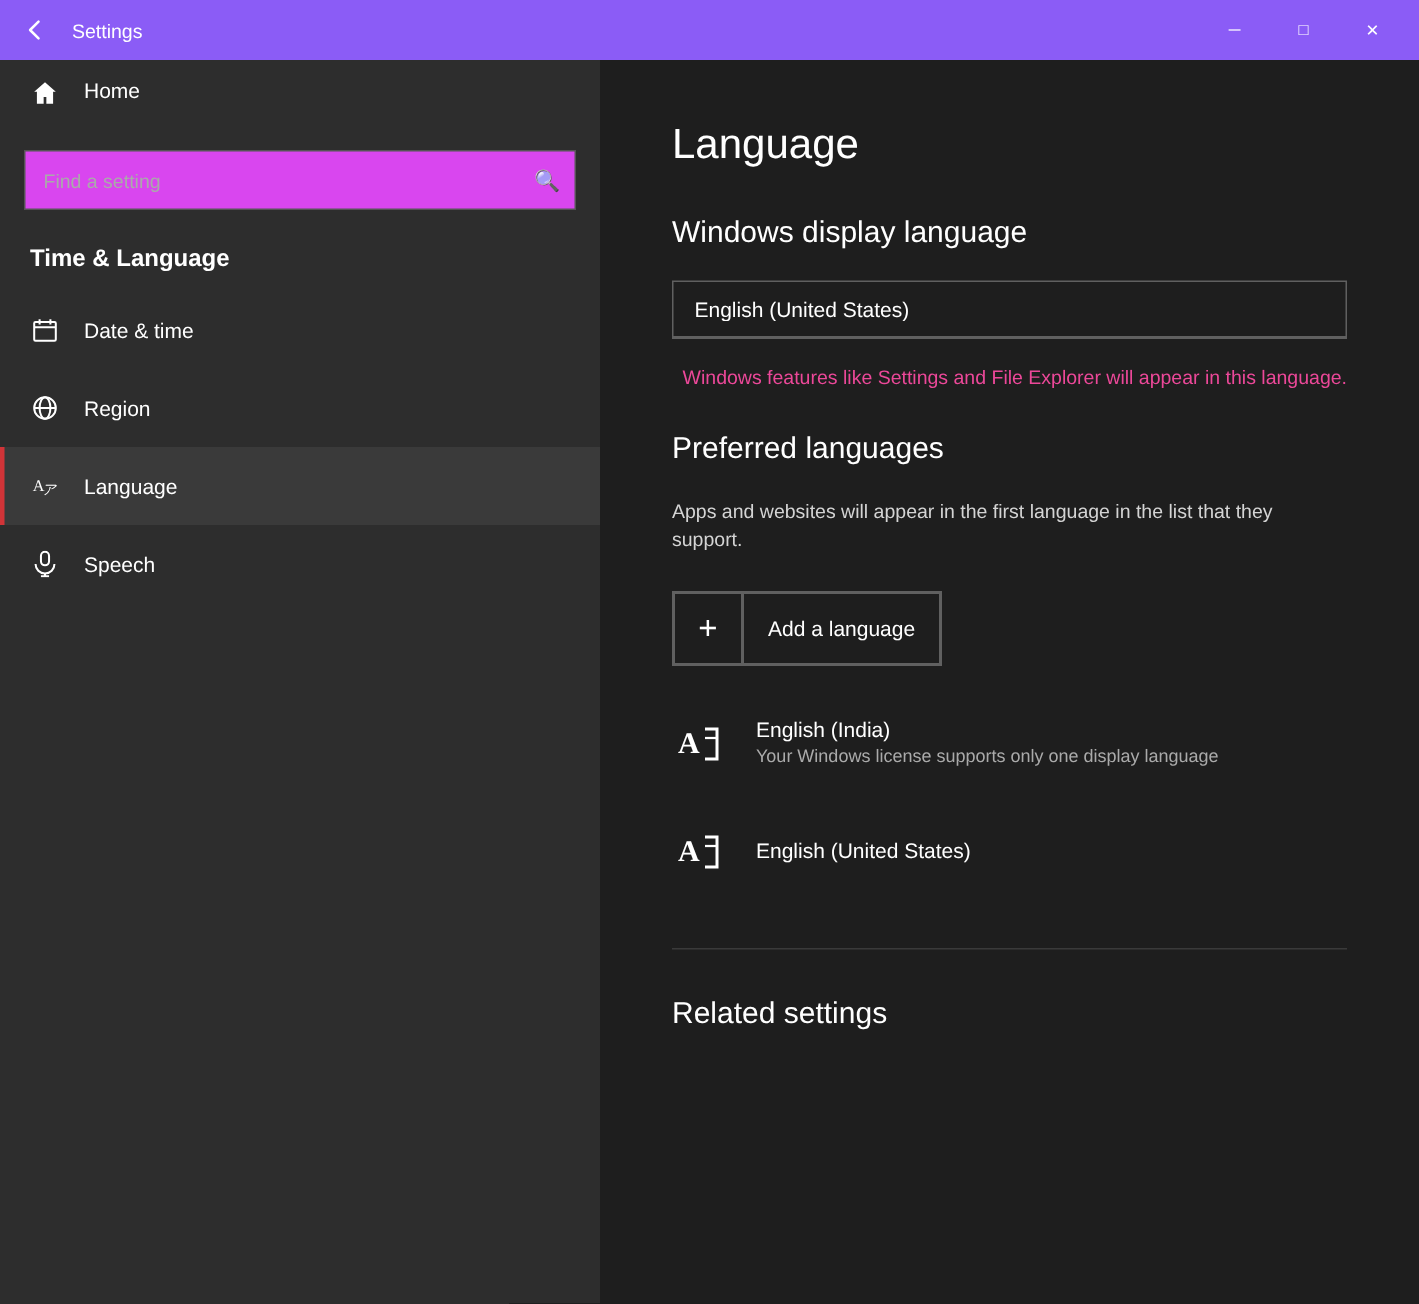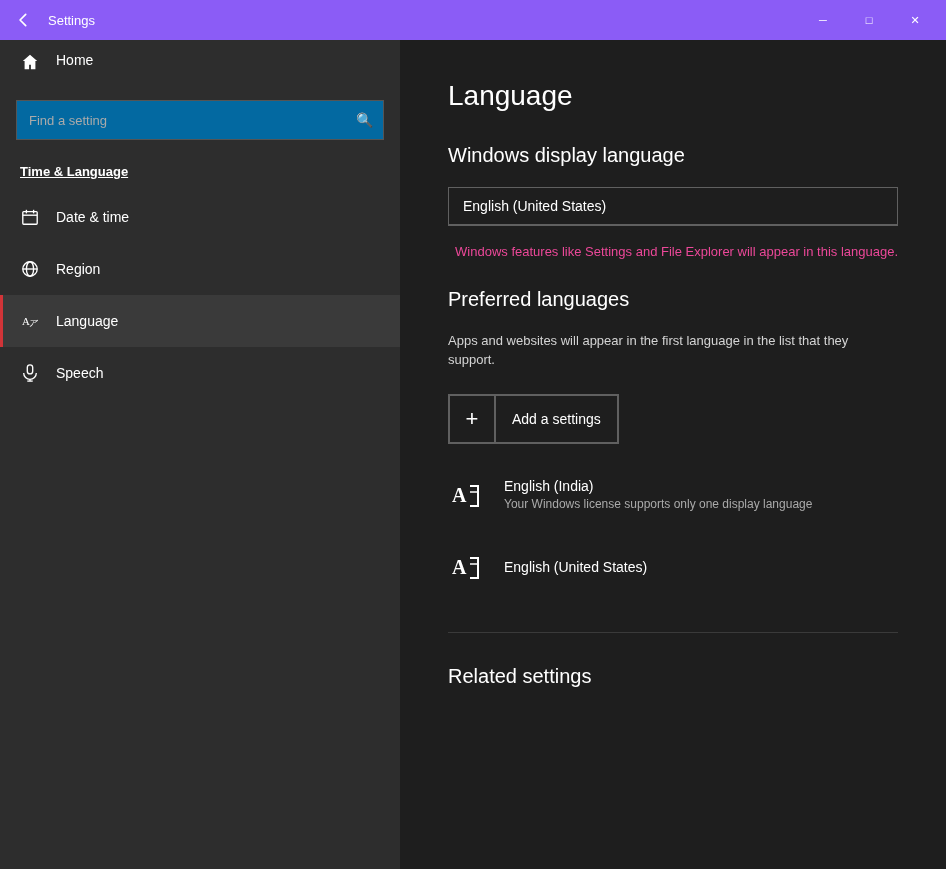--- a/index.html
+++ b/index.html
@@ -77,44 +77,43 @@
       cursor: pointer;
       height: 52px;
     }
 
     .sidebar-search {
       margin: 8px 16px 16px;
       position: relative;
     }
     .sidebar-search input {
       width: 100%;
-      background: #0369a1;
+      background: #d946ef;
       border: 1px solid #555;
       color: #fff;
       padding: 8px 36px 8px 12px;
       font-size: 13px;
       outline: none;
       height: 40px;
     }
     .sidebar-search input::placeholder { color: #aaa; }
     .sidebar-search .search-icon {
       position: absolute;
       right: 10px;
       top: 50%;
       transform: translateY(-50%);
       color: #aaa;
       font-size: 14px;
     }
 
     .sidebar-section-title {
-      font-size: 13px;
+      font-size: 16px;
       font-weight: 600;
       color: #ffffff;
       padding: 8px 20px 12px;
-      text-decoration: underline;
     }
 
     .sidebar-item {
       display: flex;
       align-items: center;
       padding: 12px 20px;
       cursor: pointer;
       height: 52px;
       position: relative;
     }
@@ -373,21 +372,21 @@
       <p class="display-language-desc">Windows features like Settings and File Explorer will appear in this language.</p>
     </section>
 
     <section class="preferred-languages-section">
       <h2 class="section-title">Preferred languages</h2>
 
       <p class="preferred-languages-desc">Apps and websites will appear in the first language in the list that they support.</p>
 
       <button class="add-language-btn">
         <span class="plus-box">+</span>
-        <span class="plus-label">Add a settings</span>
+        <span class="plus-label">Add a language</span>
       </button>
 
       <div class="language-item">
         <div class="language-item-icon">
           <svg viewBox="0 0 36 36" width="36" height="36">
             <text x="2" y="24" font-size="20" font-family="serif" fill="white" font-weight="bold">A</text>
             <path d="M20 8 L28 8 L28 28 L20 28" stroke="white" stroke-width="2" fill="none"></path>
             <line x1="20" y1="14" x2="28" y2="14" stroke="white" stroke-width="1.5"></line>
           </svg>
         </div>

